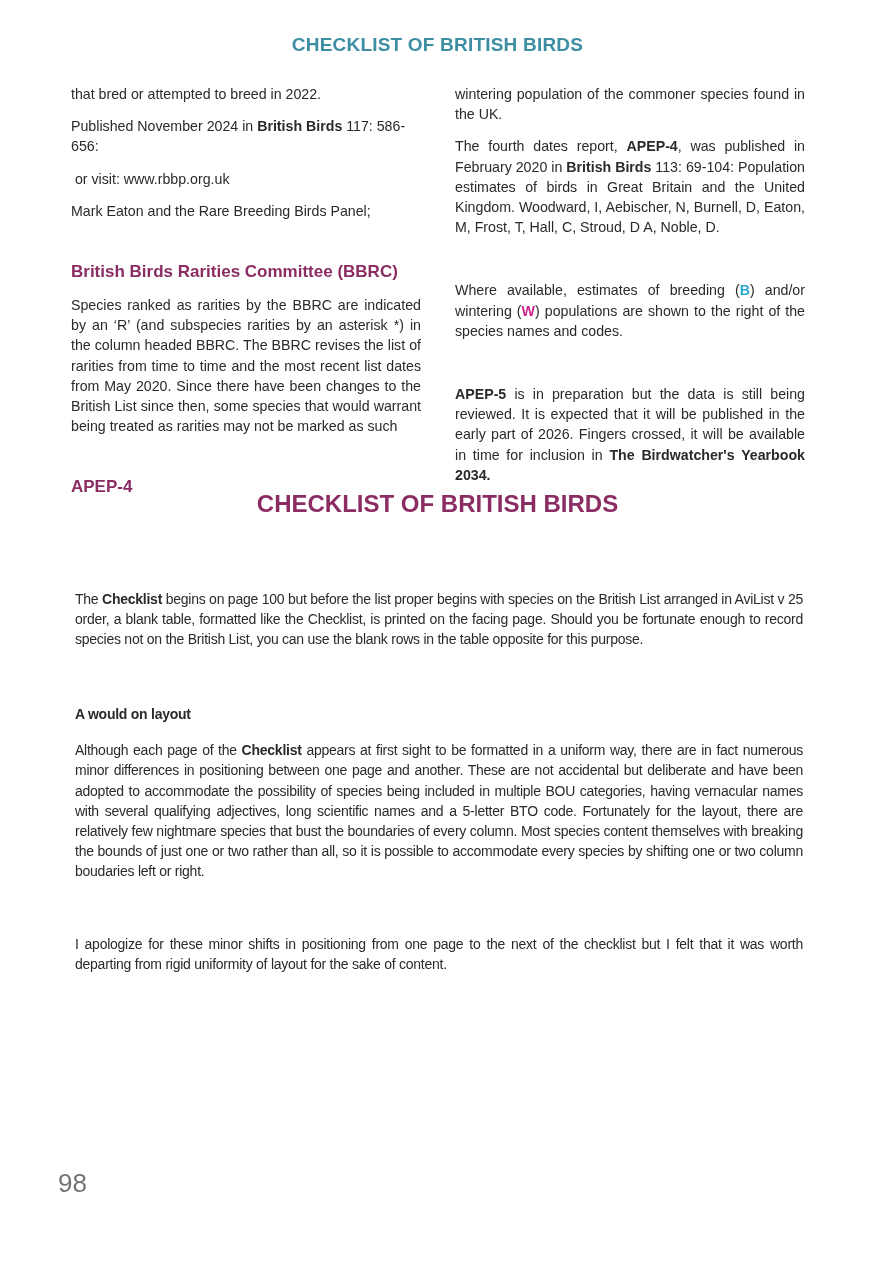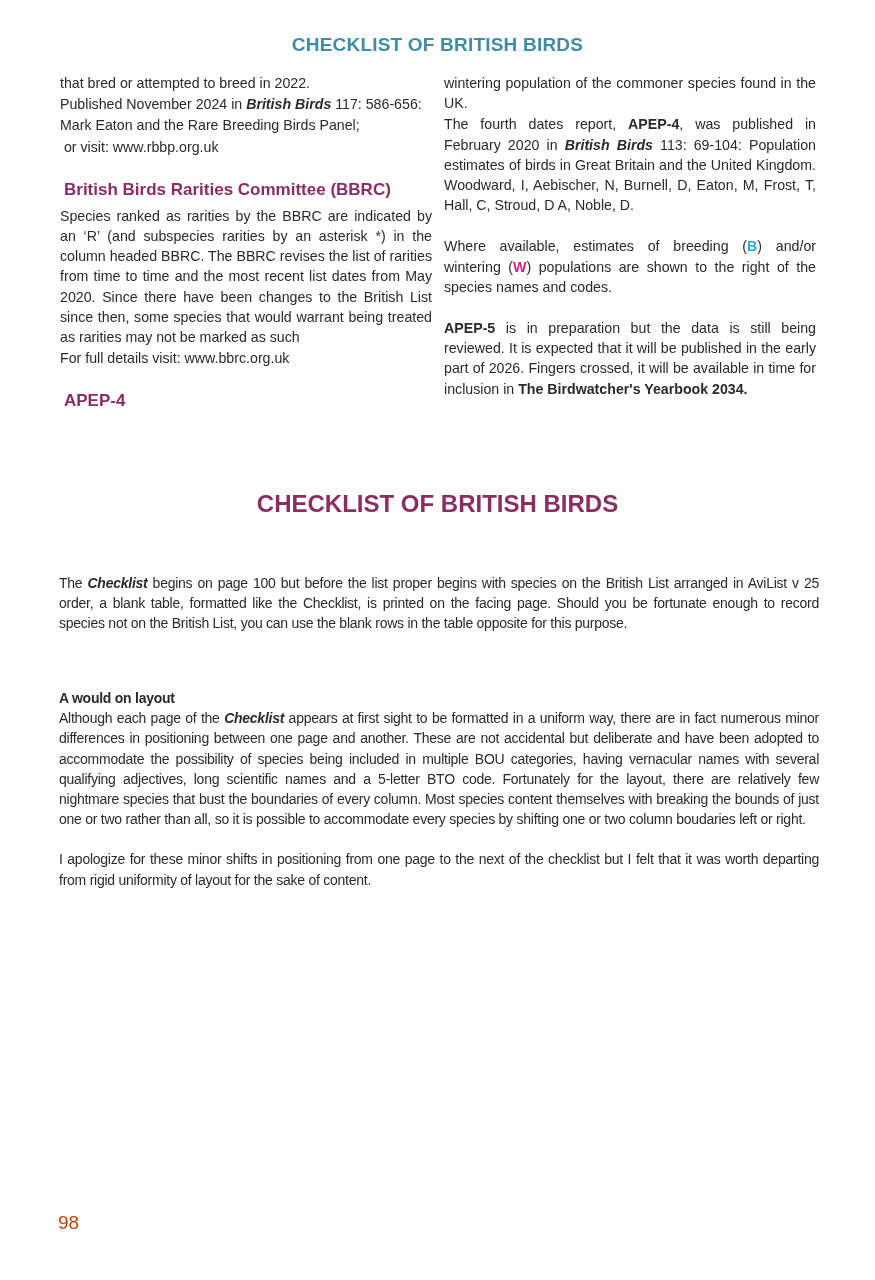--- a/index.html
+++ b/index.html
@@ -9,63 +9,62 @@
     }
     .running-head {
       position: absolute; top: 34px; left: 0; width: 875px; text-align: center;
       font-size: 19px; font-weight: bold; color: #3d8ea3; letter-spacing: 0.2px;
     }
     .col {
       position: absolute; top: 72px; width: 374px; font-size: 14.2px; line-height: 20.2px;
     }
     .col-left { left: 59px; }
     .col-right { left: 443px; }
-    .col p { margin: 1px; }
+    .col p { margin: 12px; }
     .just { text-align: justify; }
     .sec-head {
-      font-size: 17px; font-weight: bold; color: #8b2d63; margin: 5px; line-height: 22px;
+      font-size: 17px; font-weight: bold; color: #8b2d63; margin: 12px; line-height: 22px;
     }
     .gap-s { height: 16px; }
     .gap-m { height: 19px; }
     .b { font-weight: bold; }
-    .bi { font-weight: bold; font-style: italic; }
+    .bi { font-weight: bold; }
     .blue-b { color: #2aa9d2; font-weight: bold; }
     .mag-w { color: #c8248a; font-weight: bold; }
     .main-title {
       position: absolute; top: 490px; left: 0; width: 875px; text-align: center;
       font-size: 24px; font-weight: bold; color: #8b2d63;
     }
     .wide {
       position: absolute; left: 59px; width: 760px; font-size: 14px; line-height: 20.2px;
       letter-spacing: -0.25px; text-align: justify;
     }
-    .wide p { margin: 0; }
+    .wide p { margin: 16px; }
     .intro { top: 573px; }
     .note { top: 688px; }
     .note-head { font-weight: bold; }
     .page-num {
-      position: absolute; top: 1212px; left: 58px; font-size: 19px; color: #c2410c;
+      position: absolute; top: 1168px; left: 58px; font-size: 26px; color: #737373;
     }
   </style>
 </head>
 <body>
 
 <div class="running-head">CHECKLIST OF BRITISH BIRDS</div>
 
 <div class="col col-left">
   <div>
     <p>that bred or attempted to breed in 2022.</p>
     <p><span>Published November 2024 in </span><span class="bi">British Birds</span><span> 117: 586-656:</span></p>
+    <p style="white-space:pre"> or visit: www.rbbp.org.uk</p>
     <p>Mark Eaton and the Rare Breeding Birds Panel;</p>
-    <p style="white-space:pre"> or visit: www.rbbp.org.uk</p>
   </div>
   <div class="gap-s"></div>
   <h3 class="sec-head">British Birds Rarities Committee (BBRC)</h3>
   <p class="just">Species ranked as rarities by the BBRC are indicated by an ‘R’ (and subspecies rarities by an asterisk *) in the column headed BBRC. The BBRC revises the list of rarities from time to time and the most recent list dates from May 2020. Since there have been changes to the British List since then, some species that would warrant being treated as rarities may not be marked as such</p>
-  <p>For full details visit: www.bbrc.org.uk</p>
   <div class="gap-s"></div>
   <h3 class="sec-head">APEP-4</h3>
 </div>
 
 <div class="col col-right">
   <p class="just">wintering population of the commoner species found in the UK.</p>
   <p class="just"><span>The fourth dates report, </span><span class="b">APEP-4</span><span>, was published in February 2020 in </span><span class="bi">British Birds</span><span> 113: 69-104:  Population estimates of birds in Great Britain and the United Kingdom. Woodward, I, Aebischer, N, Burnell, D, Eaton, M, Frost, T, Hall, C, Stroud, D A, Noble, D.</span></p>
   <div class="gap-m"></div>
   <p class="just"><span>Where available, estimates of breeding (</span><span class="blue-b">B</span><span>) and/or wintering (</span><span class="mag-w">W</span><span>) populations are shown to the right of the species names and codes.</span></p>
   <div class="gap-m"></div>

